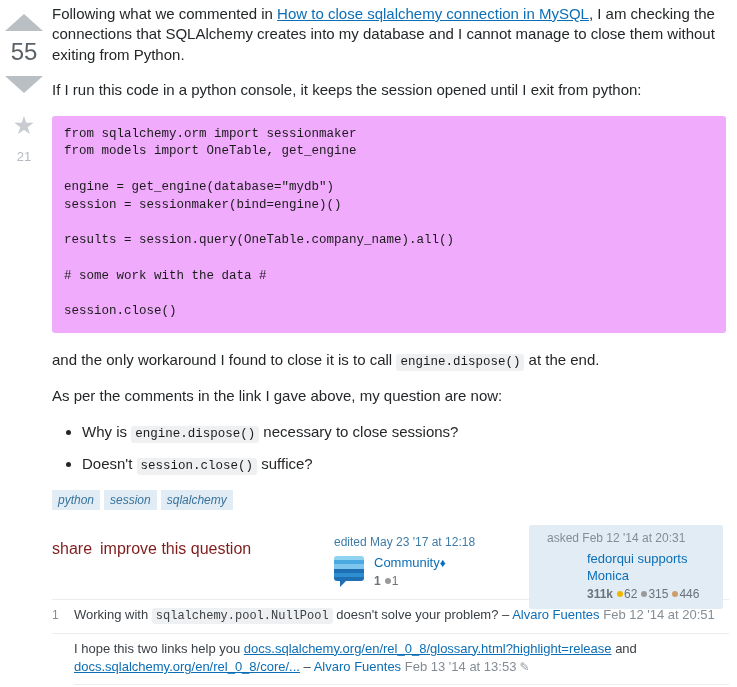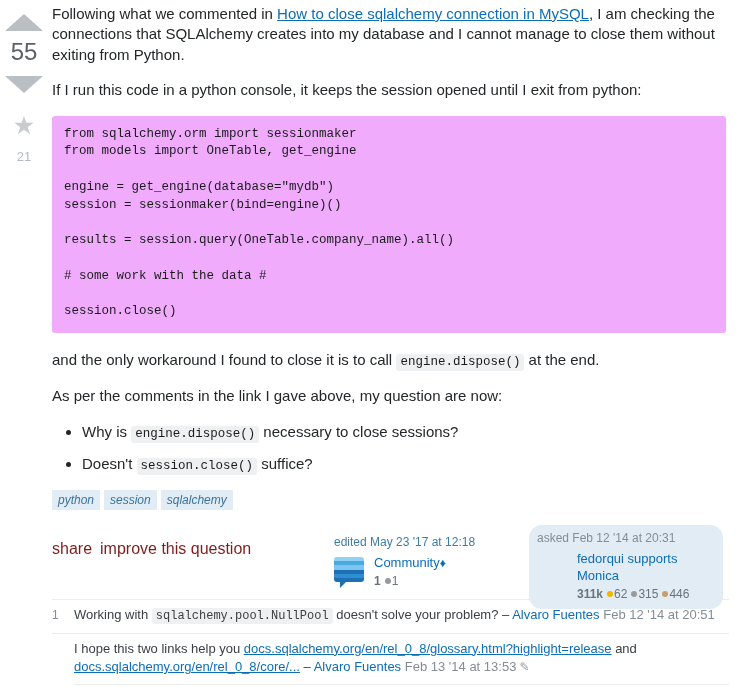--- a/index.html
+++ b/index.html
@@ -131,24 +131,24 @@
   }
   .post-menu span { margin-right: 8px; cursor: pointer; }
 
   .signature {
     position: absolute;
     width: 194px;
     font-size: 12px;
     line-height: 1.3;
   }
   .sig-edited { left: 282px; top: 0; }
-  .sig-asked  { left: 477px; top: -10px; background: #e1ecf4; padding: 6px 7px 7px 8px; border-radius: 13px; }
+  .sig-asked  { left: 477px; top: -10px; background: #e1ecf4; padding: 6px 7px 7px 18px; border-radius: 3px; }
   .sig-action { color: #3e7ca8; margin-bottom: 4px; font-size: 12px; }
   .sig-action.grey { color: #848d95; }
-  .sig-row { display: flex; align-items: flex-end; }
+  .sig-row { display: flex; align-items: center; }
   .sig-avatar {
     width: 32px; height: 32px;
     margin-right: 8px;
     flex: 0 0 32px;
     position: relative;
   }
   .sig-avatar.spacer { visibility: hidden; }
   .bubble {
     width: 30px; height: 25px;
     border-radius: 3px;

